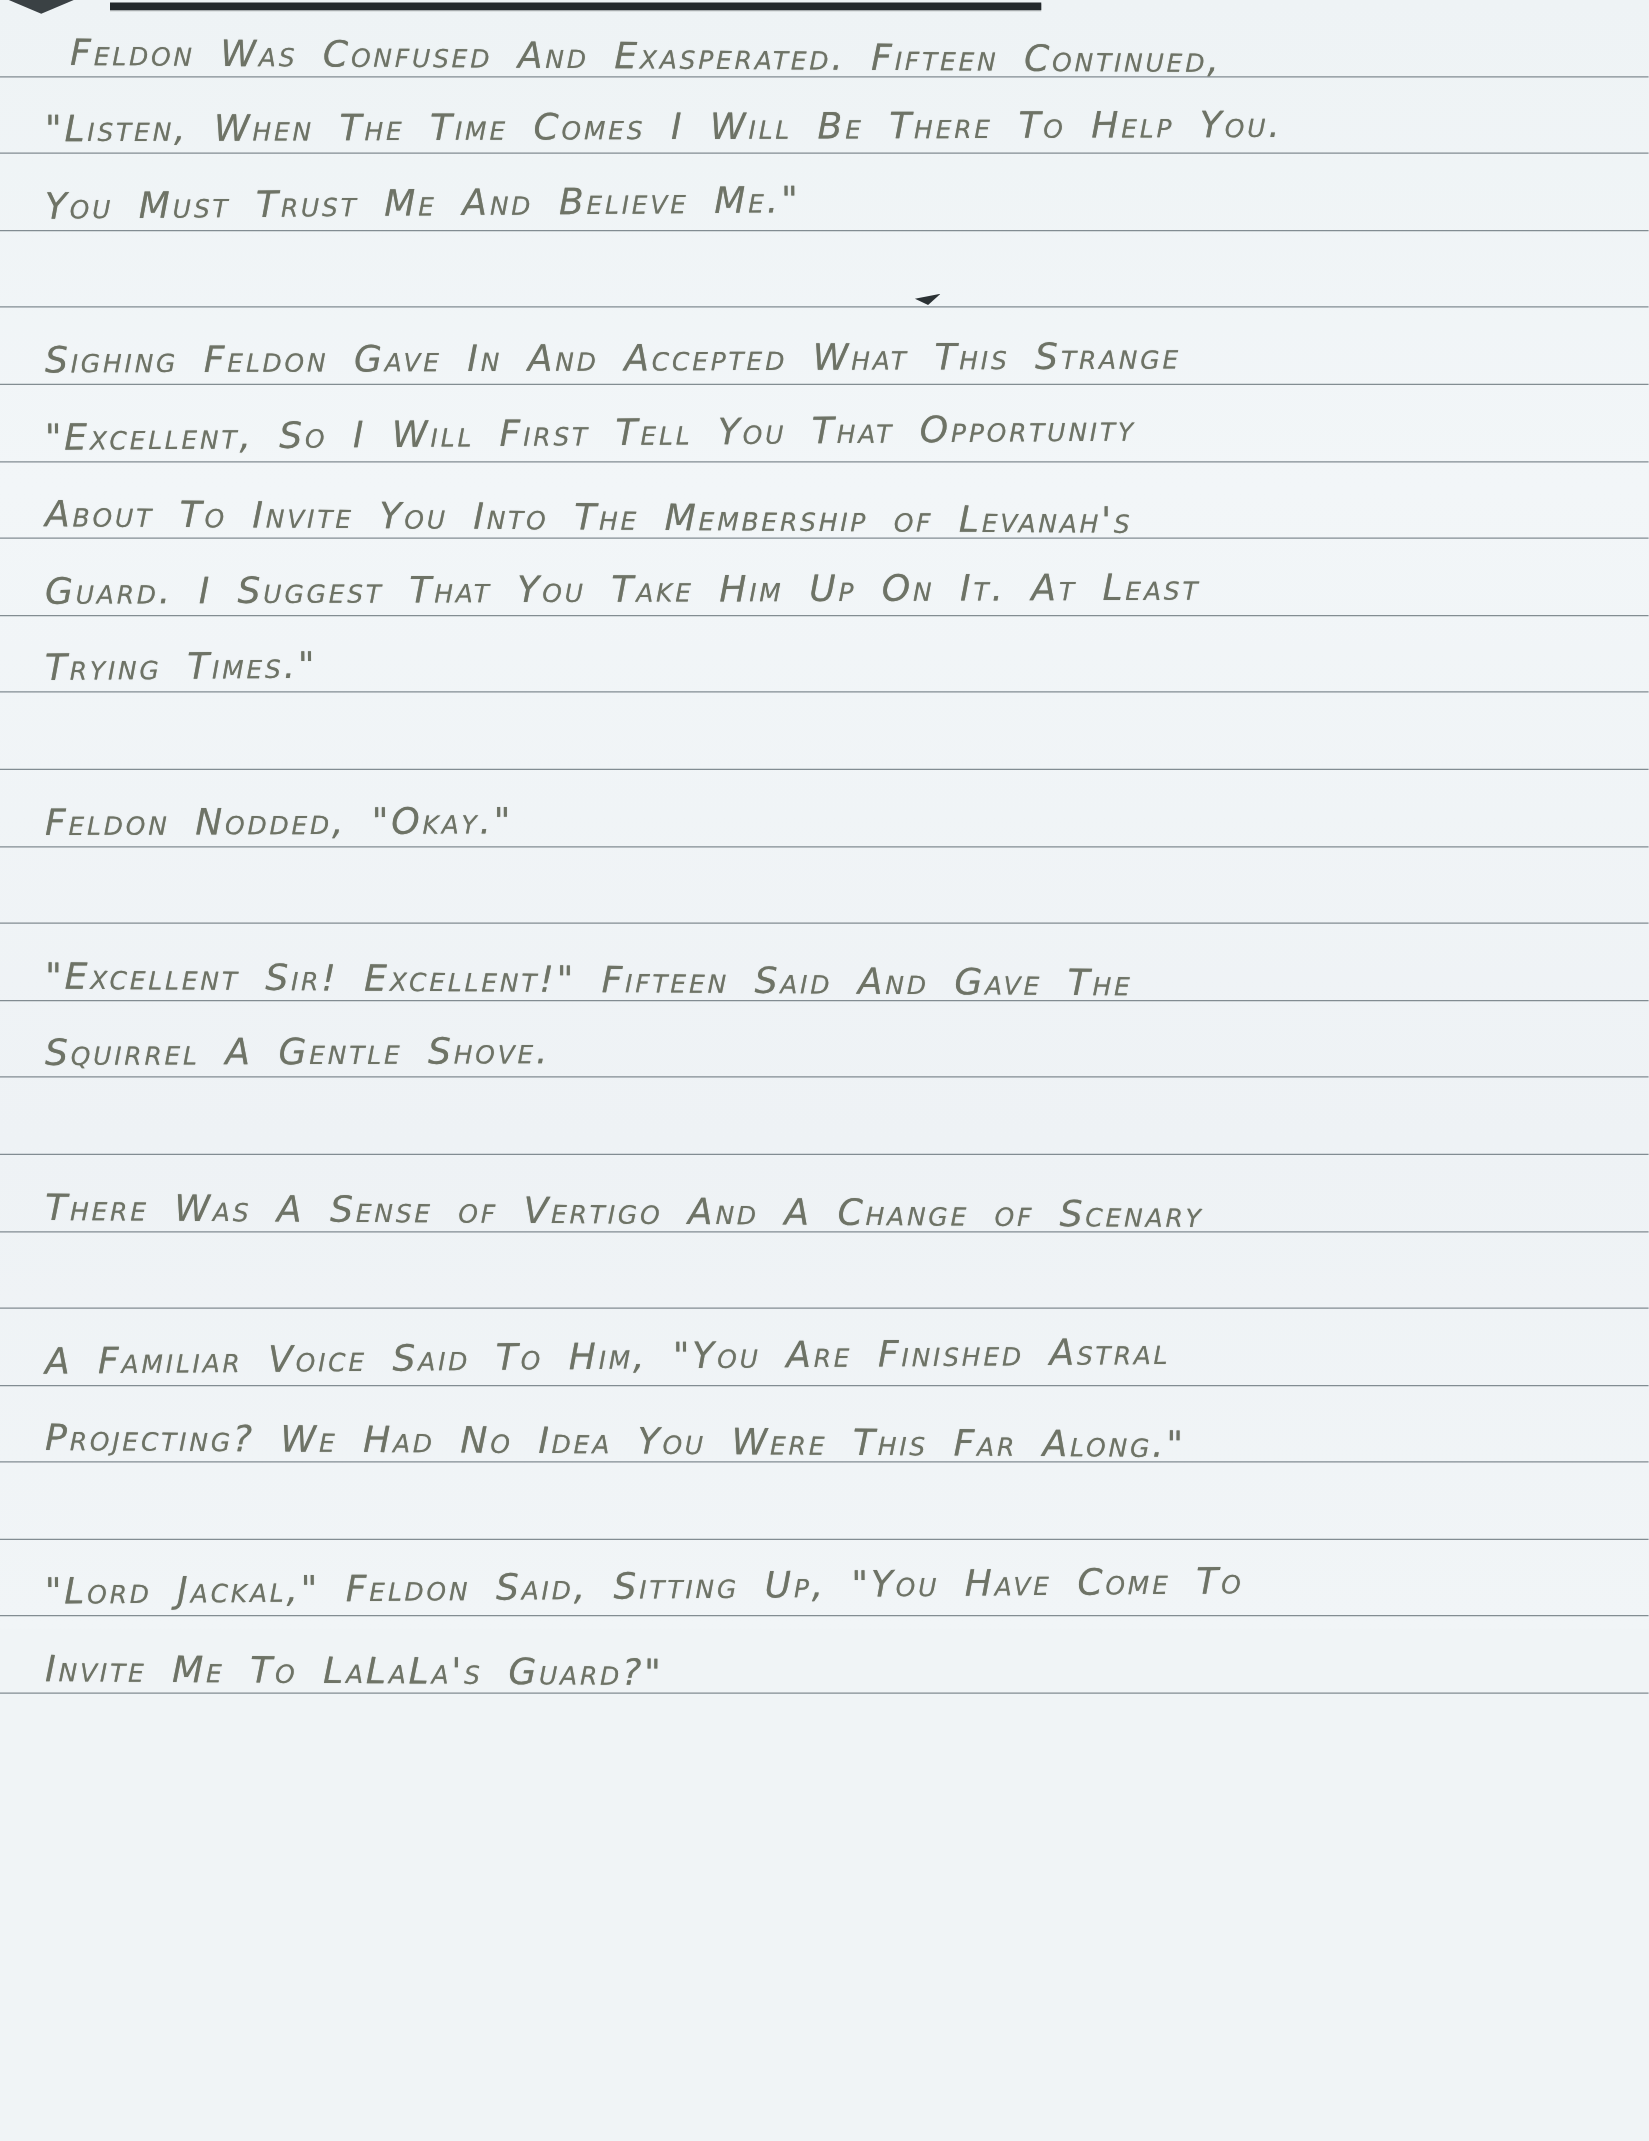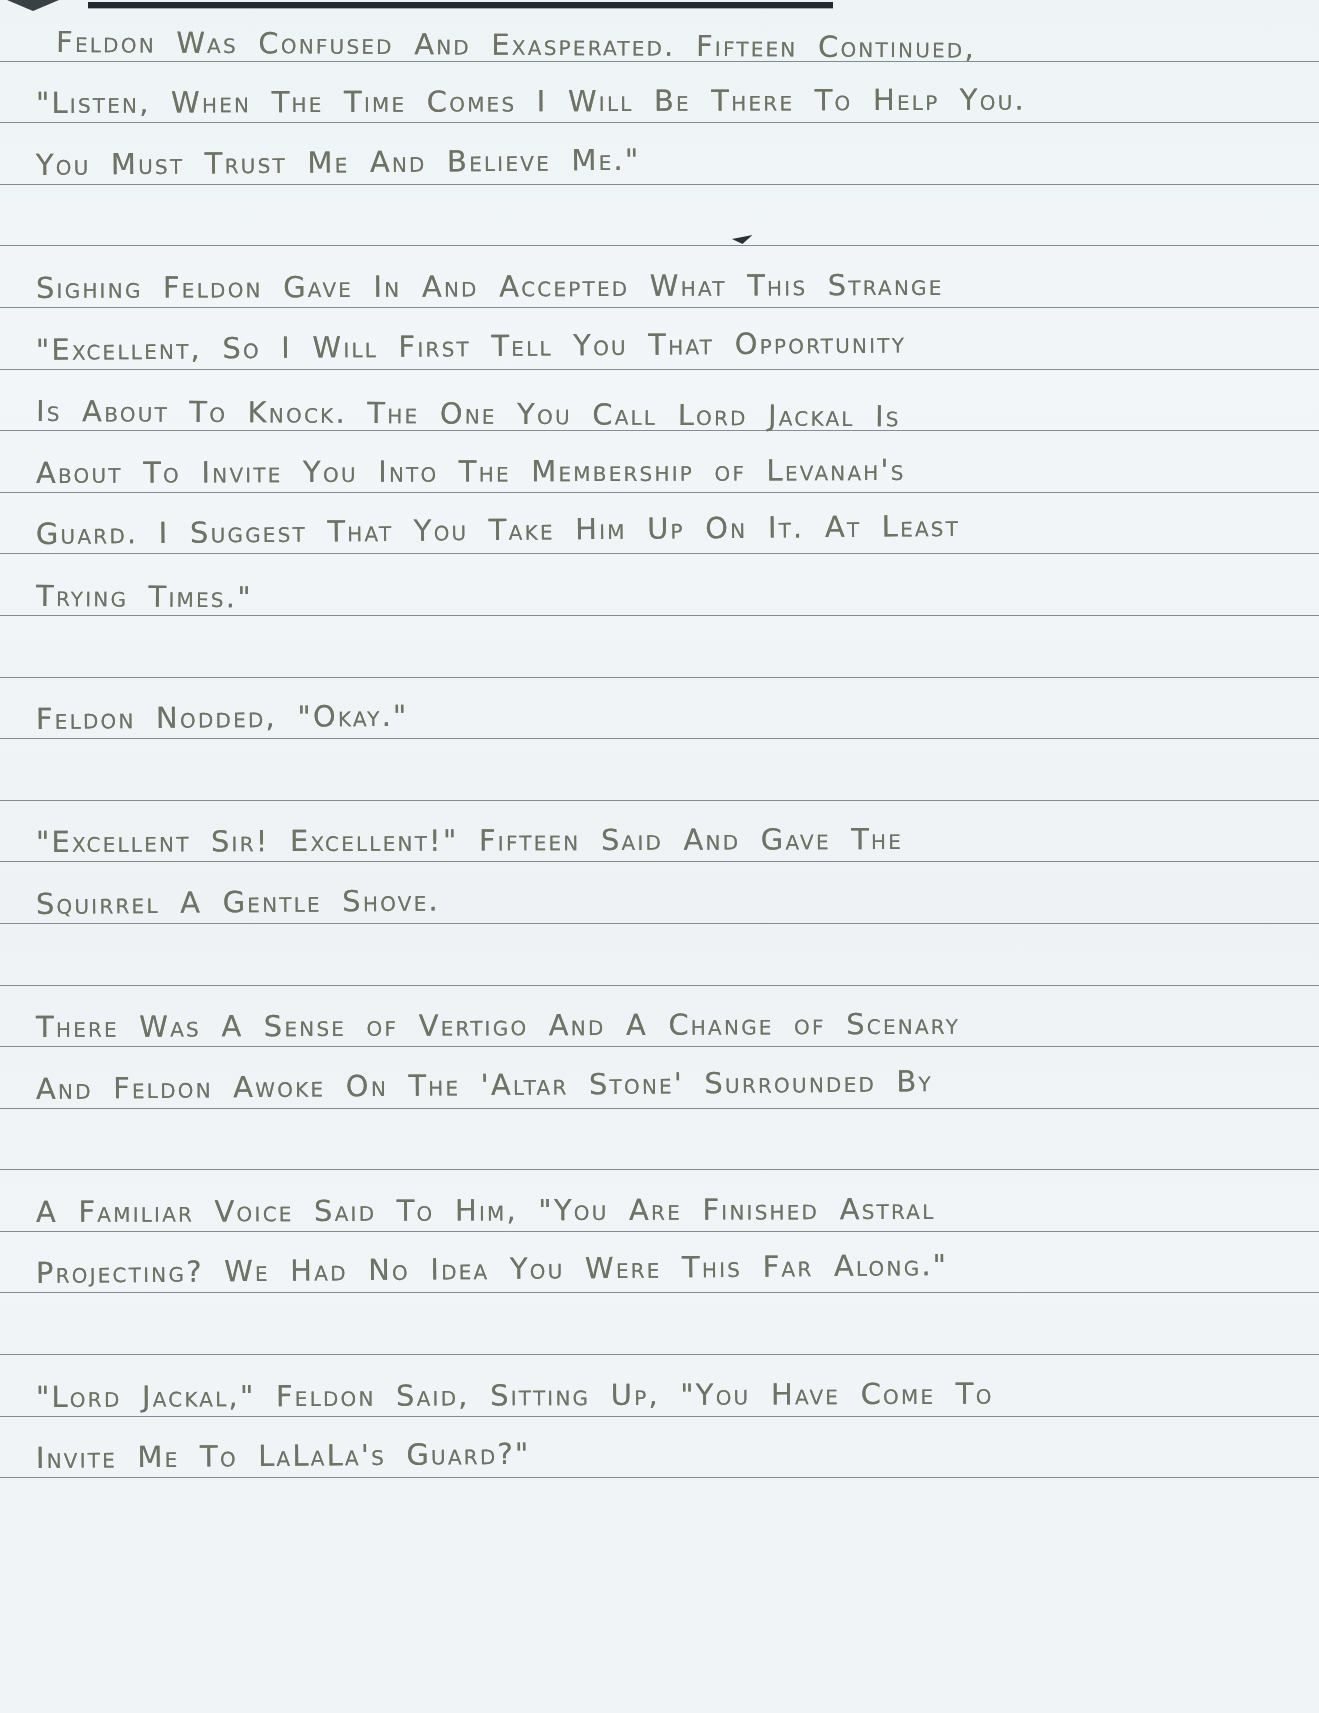--- a/index.html
+++ b/index.html
@@ -12,20 +12,21 @@
   body{
     width:1319px;height:1713px;
     background:var(--paper);
     font-family:"DejaVu Sans", sans-serif;
     overflow:hidden;
   }
   .paper{
     position:relative;
     width:1319px;height:1303px;
     background:linear-gradient(180deg,#eef3f5 0%,#f2f6f8 30%,#eef2f5 70%,#f1f5f7 100%);
+    font-style:italic;
   }
   
   .corner-triangle{
     position:absolute;left:7px;top:0;
     width:0;height:0;
     border-left:26px solid transparent;
     border-right:26px solid transparent;
     border-top:11px solid #3a4144;
   }
   
@@ -89,23 +90,20 @@
       <div class="row">
         <span class="txt"></span>
       </div>
       <div class="row">
         <span class="txt">Sighing Feldon Gave In And Accepted What This Strange</span>
       </div>
       <div class="row">
         <span class="txt">"Excellent, So I Will First Tell You That Opportunity</span>
       </div>
       <div class="row">
-        <span class="txt">Is About To Knock.  The One You Call Lord Jackal Is</span>
-      </div>
-      <div class="row">
         <span class="txt">About To Invite You Into The Membership of Levanah's</span>
       </div>
       <div class="row">
         <span class="txt">Guard.  I Suggest That You Take Him Up On It.  At Least</span>
       </div>
       <div class="row">
         <span class="txt">Trying Times."</span>
       </div>
       <div class="row">
         <span class="txt"></span>
@@ -122,23 +120,20 @@
       <div class="row">
         <span class="txt">Squirrel A Gentle Shove.</span>
       </div>
       <div class="row">
         <span class="txt"></span>
       </div>
       <div class="row">
         <span class="txt">There Was A Sense of Vertigo And A Change of Scenary</span>
       </div>
       <div class="row">
-        <span class="txt">And Feldon Awoke On The 'Altar Stone' Surrounded By</span>
-      </div>
-      <div class="row">
         <span class="txt"></span>
       </div>
       <div class="row">
         <span class="txt">A Familiar Voice Said To Him, "You Are Finished Astral</span>
       </div>
       <div class="row">
         <span class="txt">Projecting?  We Had No Idea You Were This Far Along."</span>
       </div>
       <div class="row">
         <span class="txt"></span>

